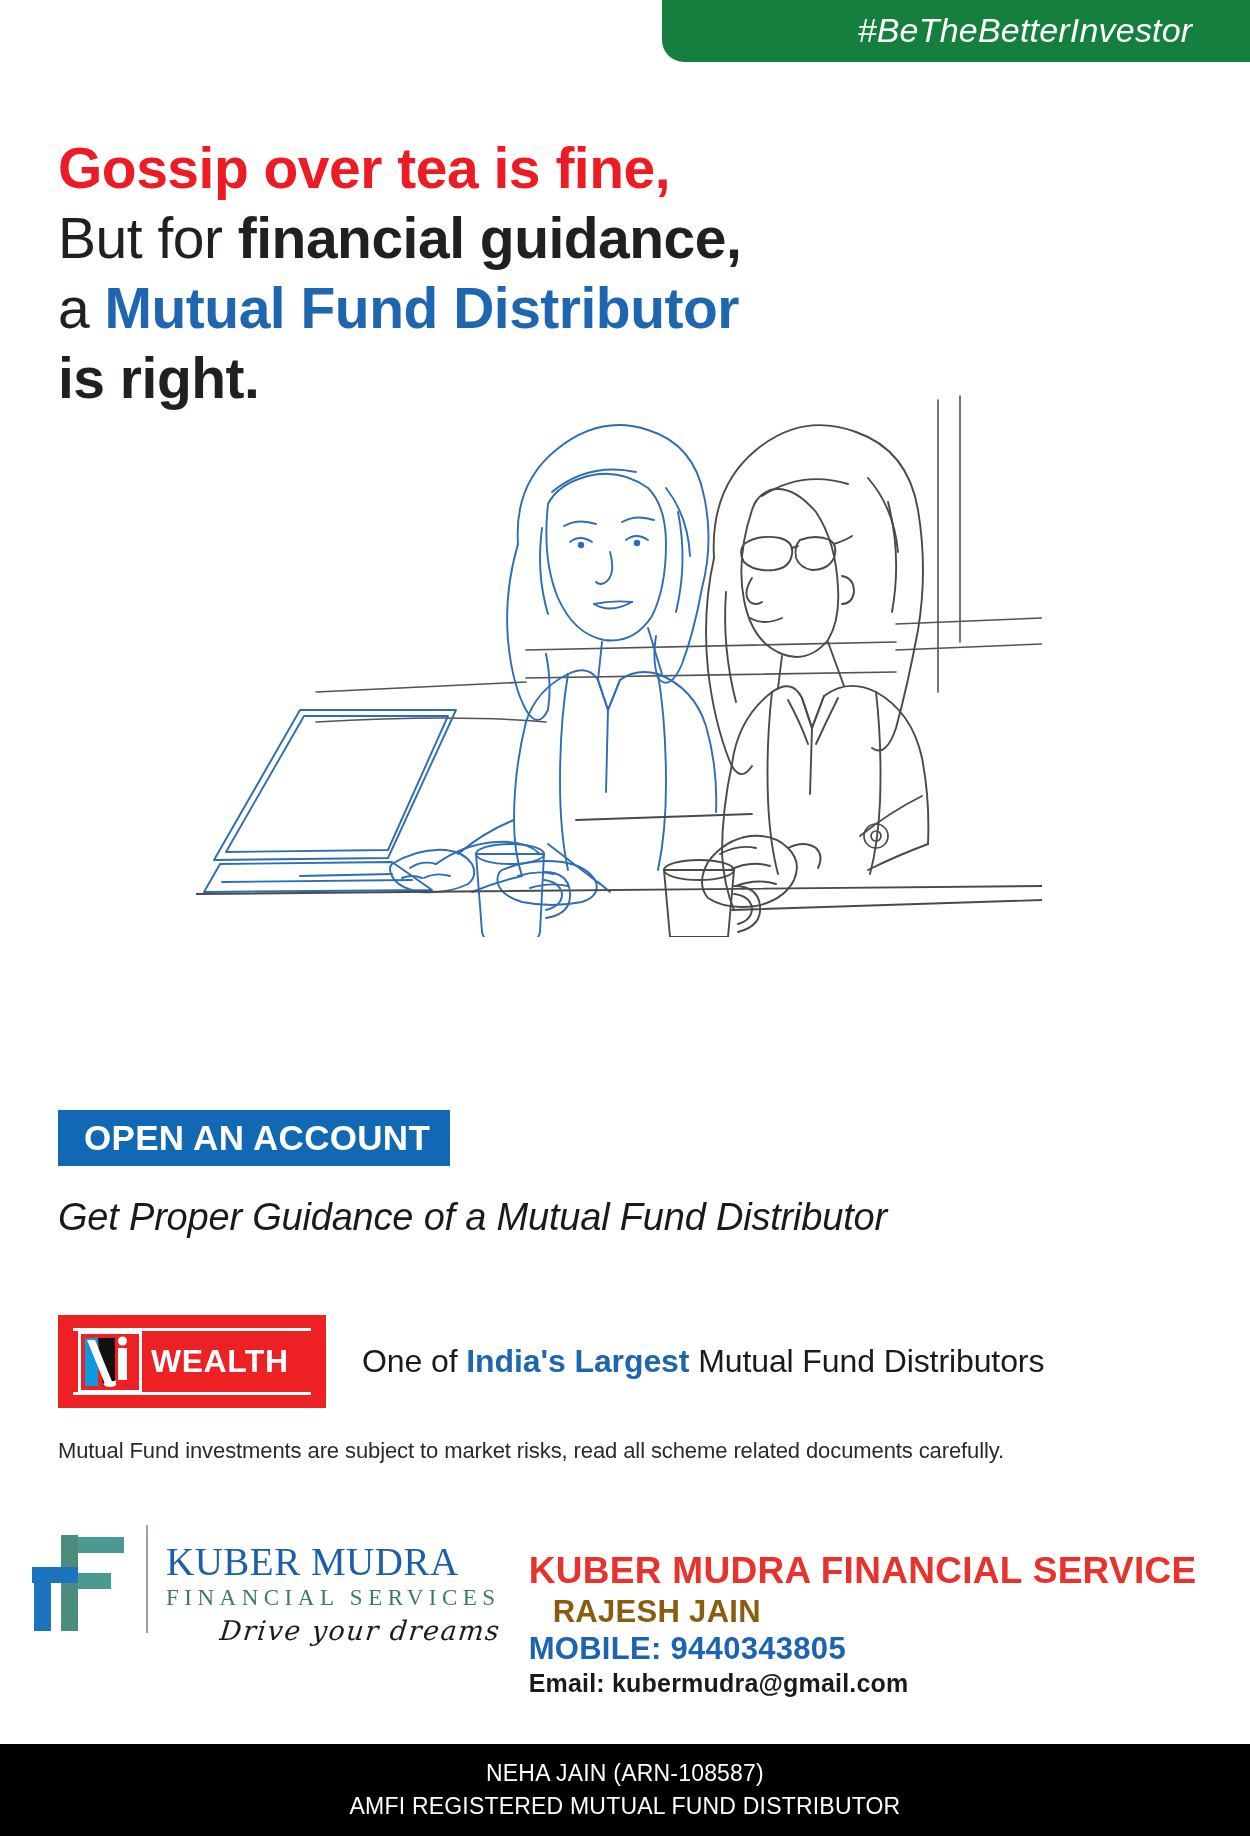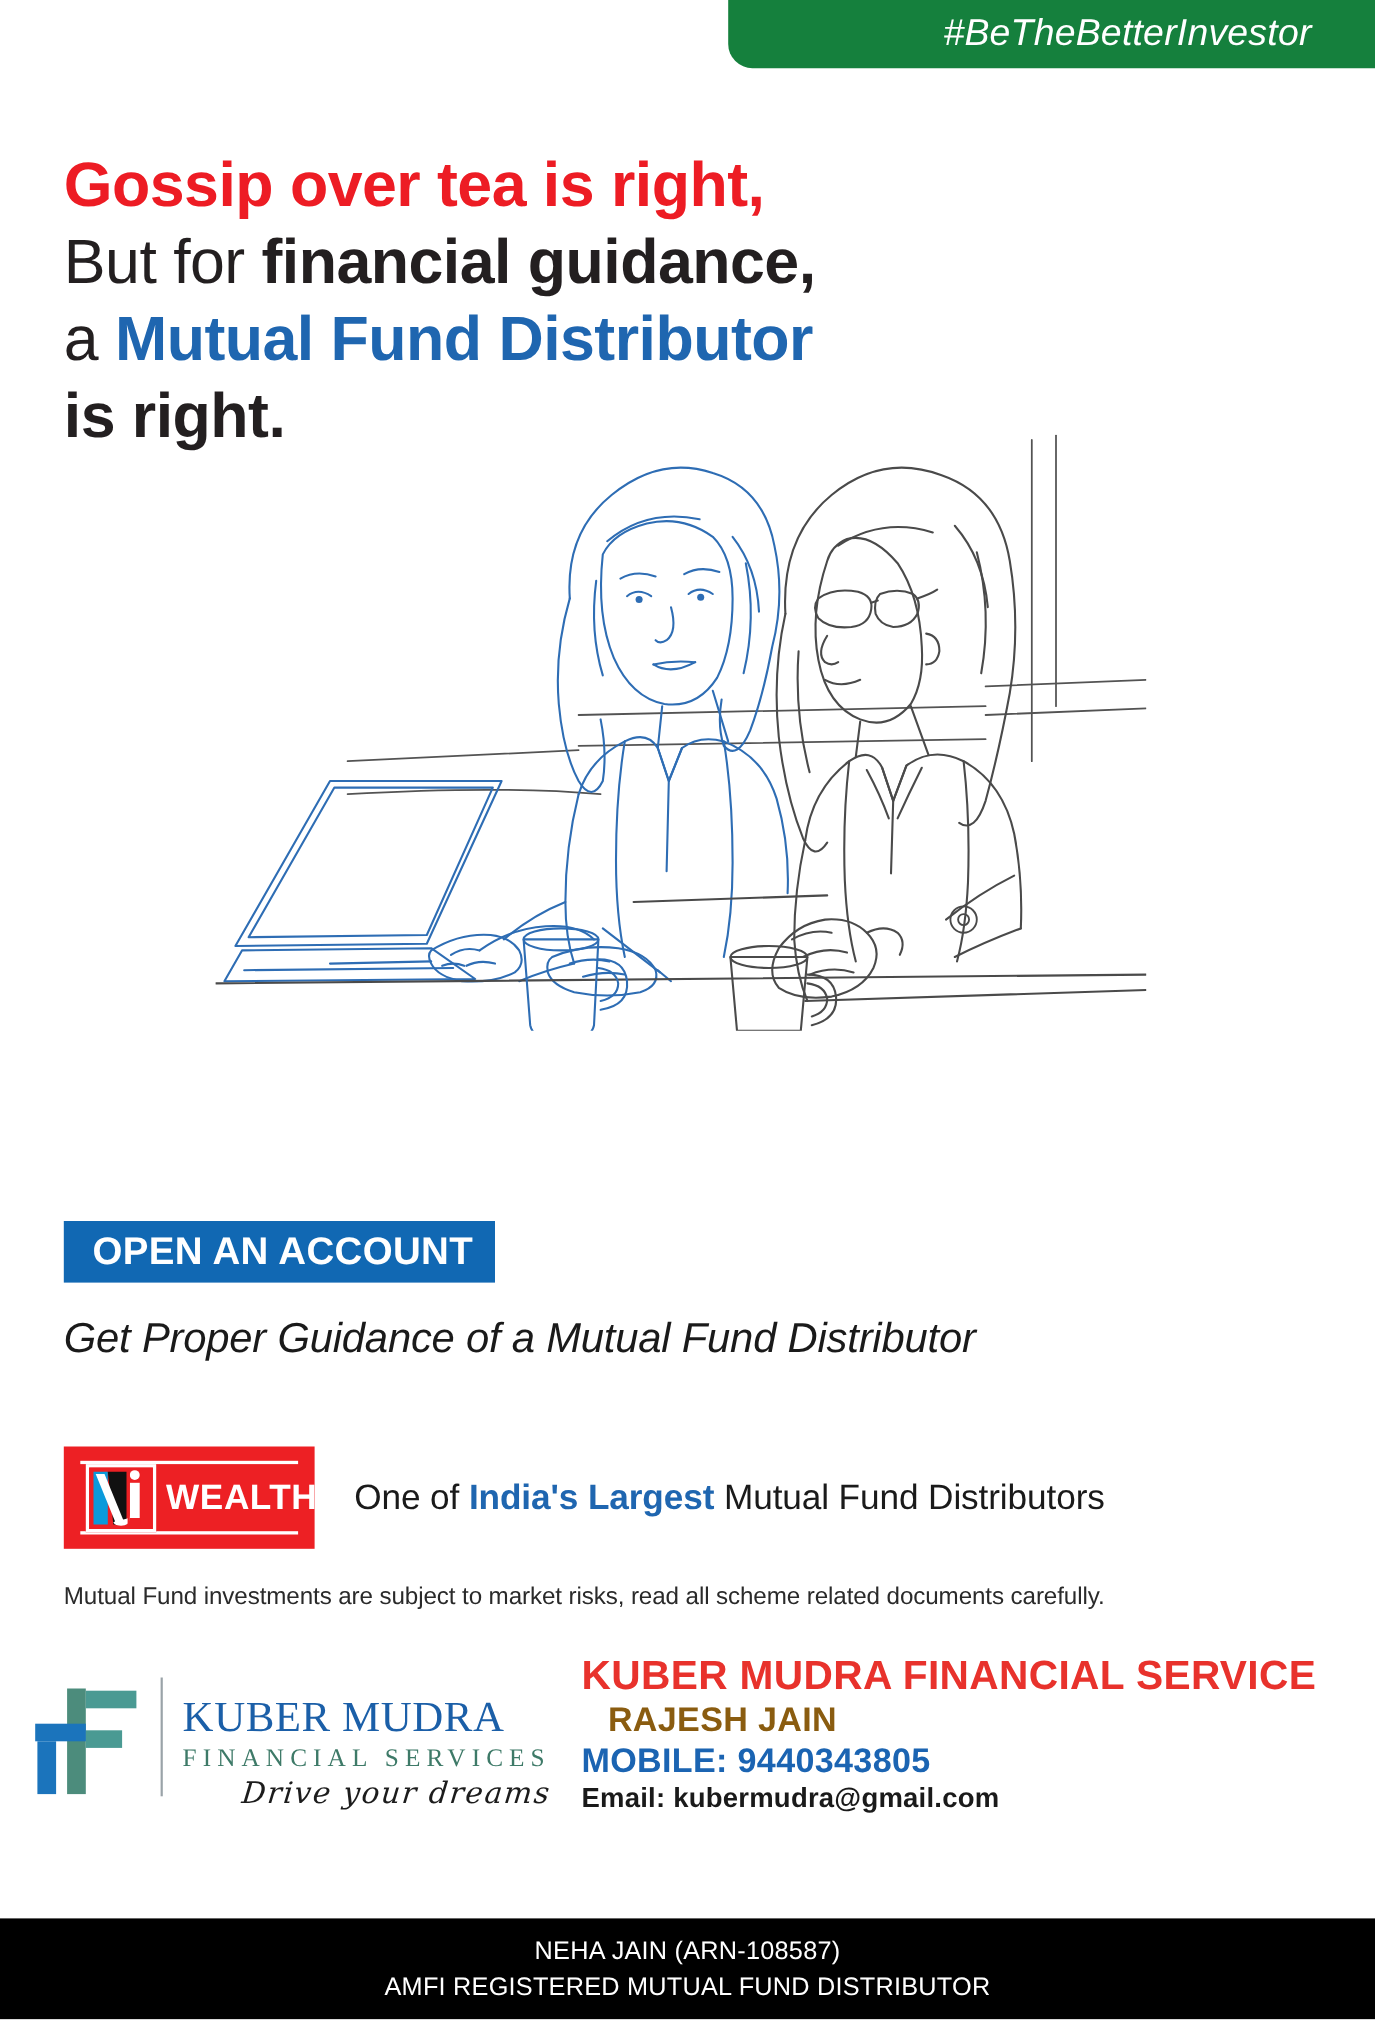--- a/index.html
+++ b/index.html
@@ -104,21 +104,21 @@
   
   .nj-row {
     position: absolute;
     left: 58px;
     top: 1315px;
     display: flex;
     align-items: center;
   }
   .nj-logo {
     position: relative;
-    width: 228px;
+    width: 268px;
     height: 93px;
     background: #ED2024;
     display: flex;
     align-items: center;
     flex: 0 0 auto;
   }
   .nj-logo .nj-rule {
     position: absolute;
     left: 15px;
     right: 15px;
@@ -230,20 +230,21 @@
     flex-direction: column;
     padding-top: 4px;
   }
   .contact .c-firm {
     font-size: 37px;
     font-weight: 700;
     color: #E8322C;
     letter-spacing: 0.3px;
     line-height: 44px;
     white-space: nowrap;
+    margin-top: 48px;
   }
   .contact .c-person {
     font-size: 31px;
     font-weight: 700;
     color: #8A5C10;
     letter-spacing: 0.3px;
     line-height: 37px;
     white-space: nowrap;
     margin-left: 24px;
   }
@@ -290,21 +291,21 @@
 <body>
 
 <div id="poster">
 
   <div class="hash-banner">
     <span class="hash-text">#BeTheBetterInvestor</span>
   </div>
 
   <div class="headline">
     <span class="hl-line">
-      <span class="w-bold c-red">Gossip over tea is right,</span>
+      <span class="w-bold c-red">Gossip over tea is fine,</span>
     </span>
     <span class="hl-line">
       <span class="w-light c-dark">But for </span><span class="w-bold c-dark">financial guidance,</span>
     </span>
     <span class="hl-line">
       <span class="w-light c-dark">a </span><span class="w-bold c-blue">Mutual Fund Distributor</span>
     </span>
     <span class="hl-line">
       <span class="w-bold c-dark">is right.</span>
     </span>

